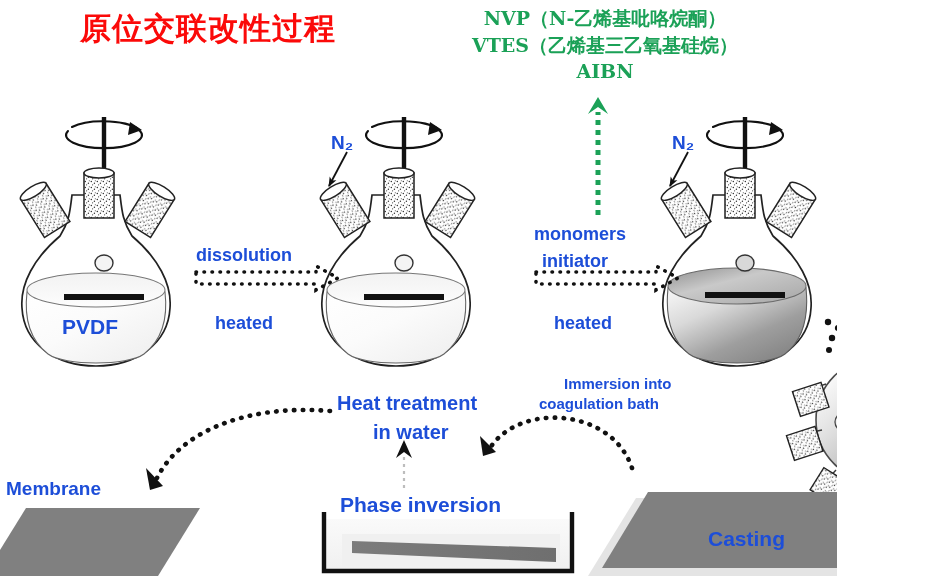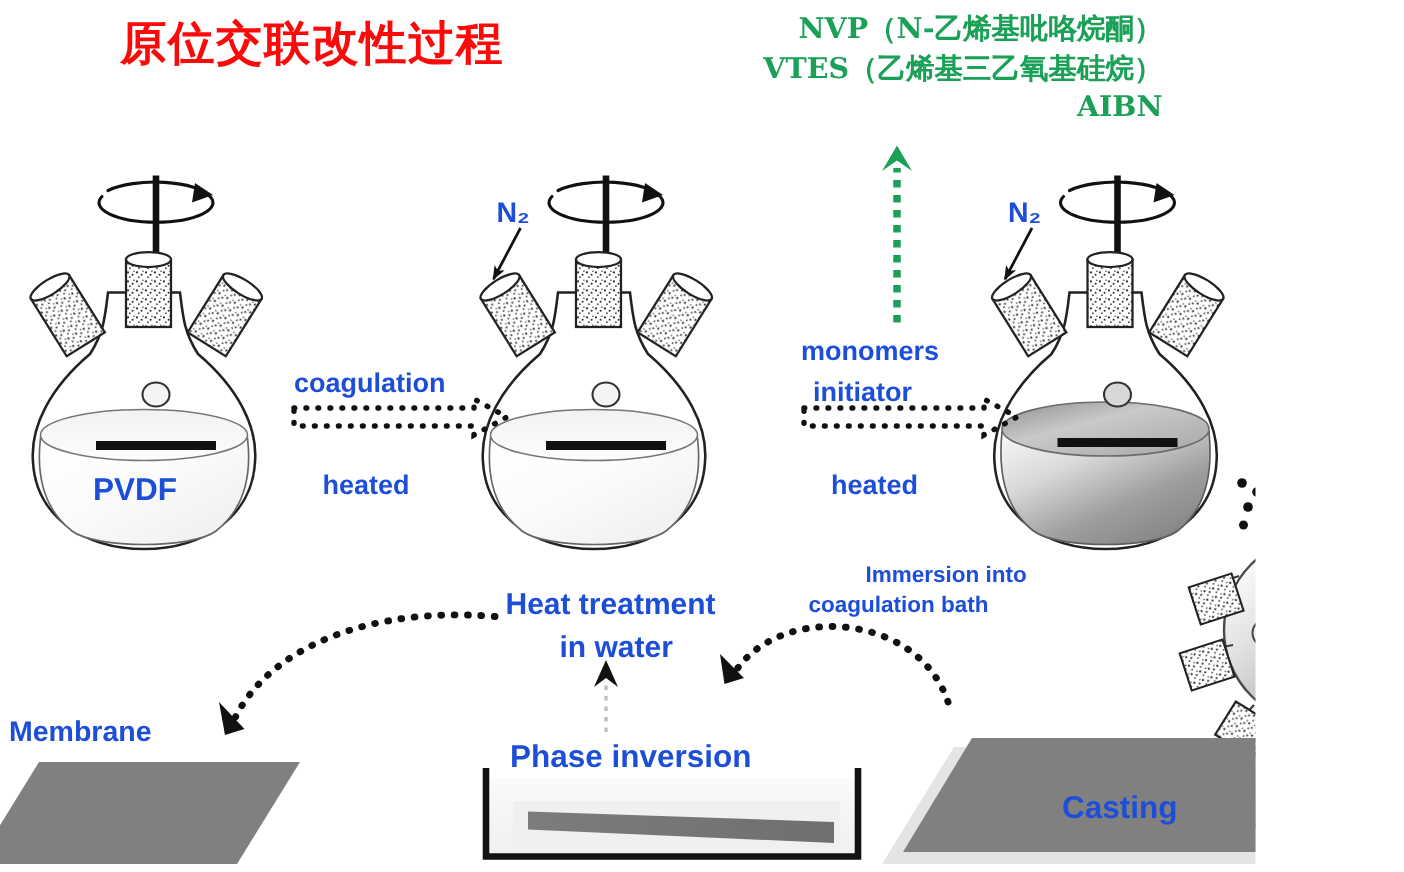--- a/index.html
+++ b/index.html
@@ -28,21 +28,21 @@
     letter-spacing: 1px;
     white-space: nowrap;
     font-family: "DejaVu Sans", sans-serif;
   }
   .reagent-line {
     font-family: "DejaVu Serif", serif;
     font-weight: bold;
     color: #1ba157;
     font-size: 19px;
     white-space: nowrap;
-    text-align: right;
+    text-align: center;
     width: 340px;
   }
   #reagent-1 { left: 435px; top: 6px; }
   #reagent-2 { left: 435px; top: 33px; }
   #reagent-3 { left: 435px; top: 60px; }
 
   
   .lbl {
     font-family: Liberation Sans, sans-serif;
     font-weight: bold;
@@ -55,21 +55,21 @@
   #label-n2-c   { left: 672px; top: 132px; font-size: 19px; }
 
   #label-dissolution { left: 196px; top: 245px; font-size: 18px; }
   #label-heated-1    { left: 215px; top: 313px; font-size: 18px; }
   #label-monomers    { left: 534px; top: 224px; font-size: 18px; }
   #label-initiator   { left: 542px; top: 251px; font-size: 18px; }
   #label-heated-2    { left: 554px; top: 313px; font-size: 18px; }
 
   #label-heat-1  { left: 337px; top: 392px; font-size: 20px; }
   #label-heat-2  { left: 373px; top: 421px; font-size: 20px; }
-  #label-immersion-1 { left: 577px; top: 375px; font-size: 15px; }
+  #label-immersion-1 { left: 564px; top: 375px; font-size: 15px; }
   #label-immersion-2 { left: 539px; top: 395px; font-size: 15px; }
   #label-hydrophilic { left: 6px;  top: 437px; font-size: 19px; }
   #label-membrane    { left: 6px;  top: 478px; font-size: 19px; }
   #label-phase       { left: 340px; top: 493px; font-size: 21px; }
   #label-casting     { left: 708px; top: 527px; font-size: 21px; }
 
   
   #art { position: absolute; left: 0; top: 0; width: 936px; height: 581px; }
 </style>
 </head>
@@ -318,21 +318,21 @@
 
   <div class="abs reagent-line" id="reagent-1">NVP（N-乙烯基吡咯烷酮）</div>
   <div class="abs reagent-line" id="reagent-2">VTES（乙烯基三乙氧基硅烷）</div>
   <div class="abs reagent-line" id="reagent-3">AIBN</div>
 
   <div class="abs lbl" id="label-pvdf">PVDF</div>
 
   <div class="abs lbl" id="label-n2-b">N₂</div>
   <div class="abs lbl" id="label-n2-c">N₂</div>
 
-  <div class="abs lbl" id="label-dissolution">coagulation</div>
+  <div class="abs lbl" id="label-dissolution">dissolution</div>
   <div class="abs lbl" id="label-heated-1">heated</div>
 
   <div class="abs lbl" id="label-monomers">monomers</div>
   <div class="abs lbl" id="label-initiator">initiator</div>
   <div class="abs lbl" id="label-heated-2">heated</div>
 
   <div class="abs lbl" id="label-heat-1">Heat treatment</div>
   <div class="abs lbl" id="label-heat-2">in water</div>
 
   <div class="abs lbl" id="label-immersion-1">Immersion into</div>

